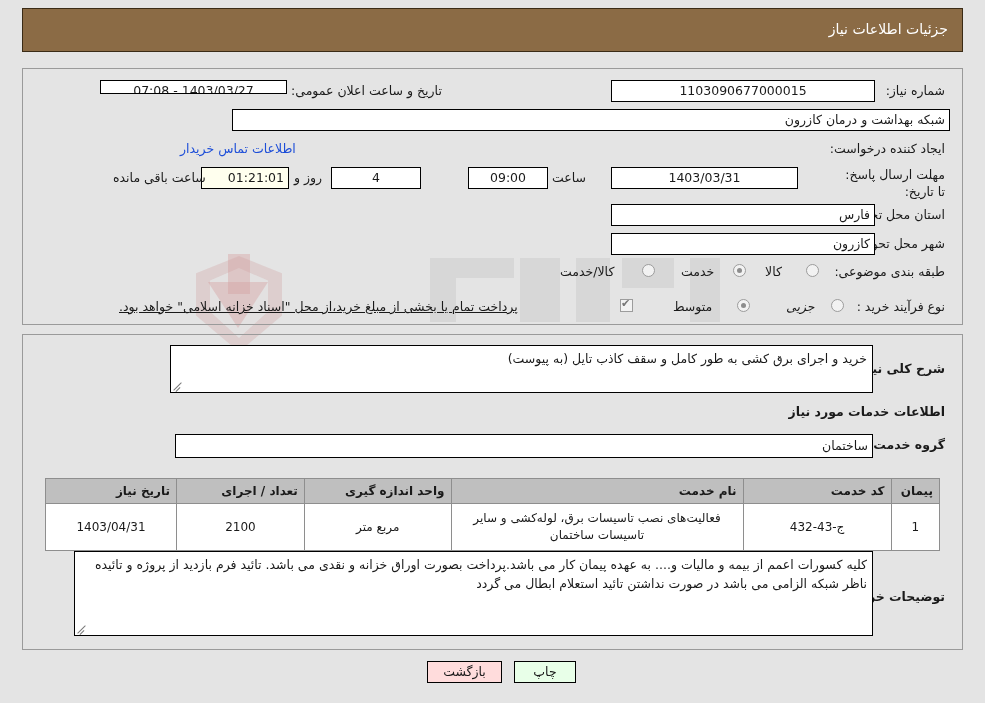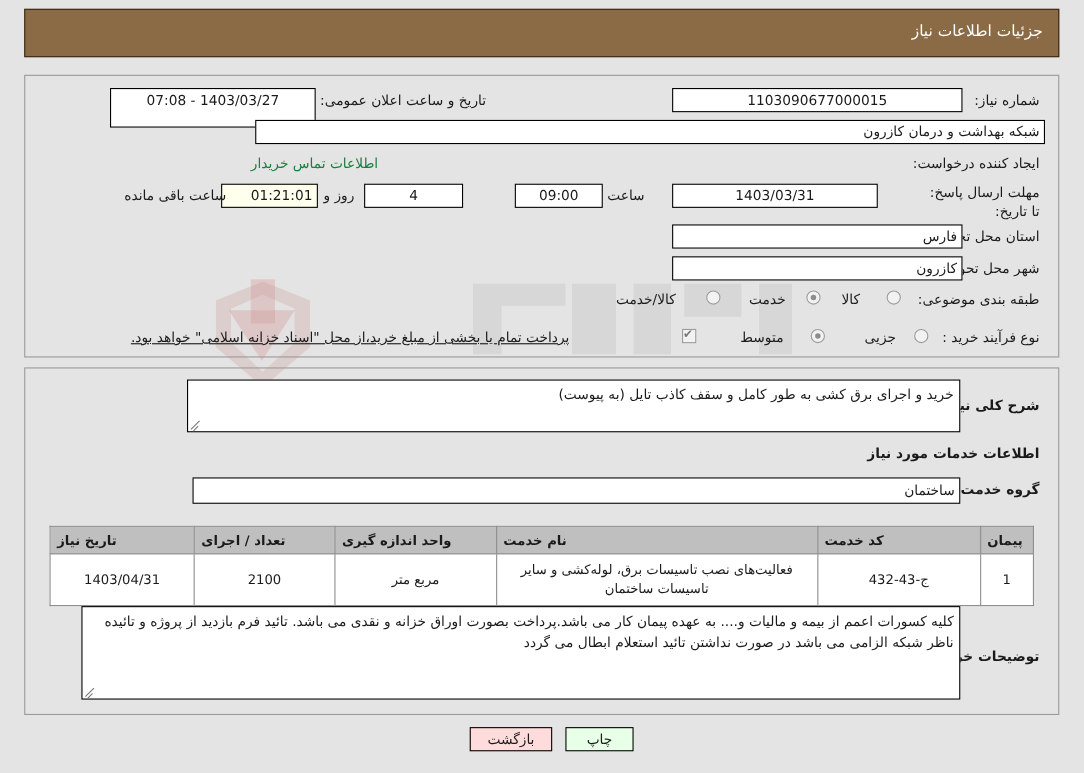--- a/index.html
+++ b/index.html
@@ -127,25 +127,24 @@
     overflow: hidden;
     z-index: 3;
   }
   .fld.center { text-align: center; }
   .fld.right  { text-align: right; }
   .fld.timer  { background: #ffffee; text-align: right; }
 
   .link {
     position: absolute;
     font-size: 12.5px;
-    color: #15803d;
+    color: #1d4ed8;
     cursor: pointer;
     white-space: nowrap;
     z-index: 3;
-    margin-left: 48px;
   }
 
   
   .radio {
     position: absolute;
     width: 13px; height: 13px;
     border-radius: 50%;
     border: 1px solid #9c9c9c;
     background: #f2f2f2;
     box-sizing: border-box;
@@ -212,21 +211,21 @@
     font-size: 12px;
     z-index: 3;
     background: #ffffff;
   }
   table.grid th {
     background: #bfbfbf;
     border: 1px solid #8e8e8e;
     color: #1a1a1a;
     font-weight: bold;
     padding: 5px 6px;
-    text-align: left;
+    text-align: right;
     white-space: nowrap;
   }
   table.grid td {
     background: #ffffff;
     border: 1px solid #8e8e8e;
     color: #1a1a1a;
     padding: 6px 6px;
     text-align: center;
     vertical-align: middle;
   }
@@ -268,21 +267,21 @@
   <div class="header-bar">
     <div class="header-title">جزئیات اطلاعات نیاز</div>
   </div>
 
   <div class="panel" style="left:22px; top:68px; width:941px; height:257px;"></div>
 
   <div class="lbl" style="right:40px; top:83px;">شماره نیاز:</div>
   <div class="fld center" style="left:611px; top:80px; width:264px; height:22px; line-height:20px;">1103090677000015</div>
 
   <div class="lbl" style="left:291px; top:83px;">تاریخ و ساعت اعلان عمومی:</div>
-  <div class="fld center" style="left:100px; top:80px; width:187px; height:36px; line-height:20px;">1403/03/27 - 07:08</div>
+  <div class="fld center" style="left:100px; top:80px; width:187px; height:14px; line-height:20px;">1403/03/27 - 07:08</div>
 
   <div class="lbl" style="right:40px; top:112px;">نام دستگاه خریدار:</div>
   <div class="fld right" style="left:232px; top:109px; width:718px; height:22px; line-height:20px;">شبکه بهداشت و درمان کازرون</div>
 
   <div class="lbl" style="right:40px; top:141px;">ایجاد کننده درخواست:</div>
   <div class="link" style="left:180px; top:141px;">اطلاعات تماس خریدار</div>
 
   <div class="lbl" style="right:40px; top:166px; width:105px; white-space:normal; line-height:17px;">
     <span>مهلت ارسال پاسخ: تا تاریخ:</span>
   </div>
@@ -307,21 +306,21 @@
 
   <div class="radio on" style="left:733px; top:264px;"></div>
   <div class="lbl" style="left:681px; top:264px;">خدمت</div>
 
   <div class="radio" style="left:642px; top:264px;"></div>
   <div class="lbl" style="left:560px; top:264px;">کالا/خدمت</div>
 
   <div class="lbl" style="right:40px; top:299px;">نوع فرآیند خرید :</div>
 
   <div class="radio" style="left:831px; top:299px;"></div>
-  <div class="lbl" style="left:786px; top:299px;">جزیی</div>
+  <div class="lbl" style="left:786px; top:299px;font-style:italic;">جزیی</div>
 
   <div class="radio on" style="left:737px; top:299px;"></div>
   <div class="lbl" style="left:673px; top:299px;">متوسط</div>
 
   <div class="chk on" style="left:620px; top:299px;"></div>
   <div class="lbl" style="left:119px; top:299px;text-decoration:underline;">پرداخت تمام یا بخشی از مبلغ خرید،از محل "اسناد خزانه اسلامی" خواهد بود.</div>
 
   <div class="panel" style="left:22px; top:334px; width:941px; height:316px;"></div>
 
   <div class="lbl lbl-bold" style="right:40px; top:361px;">شرح کلی نیاز:</div>

